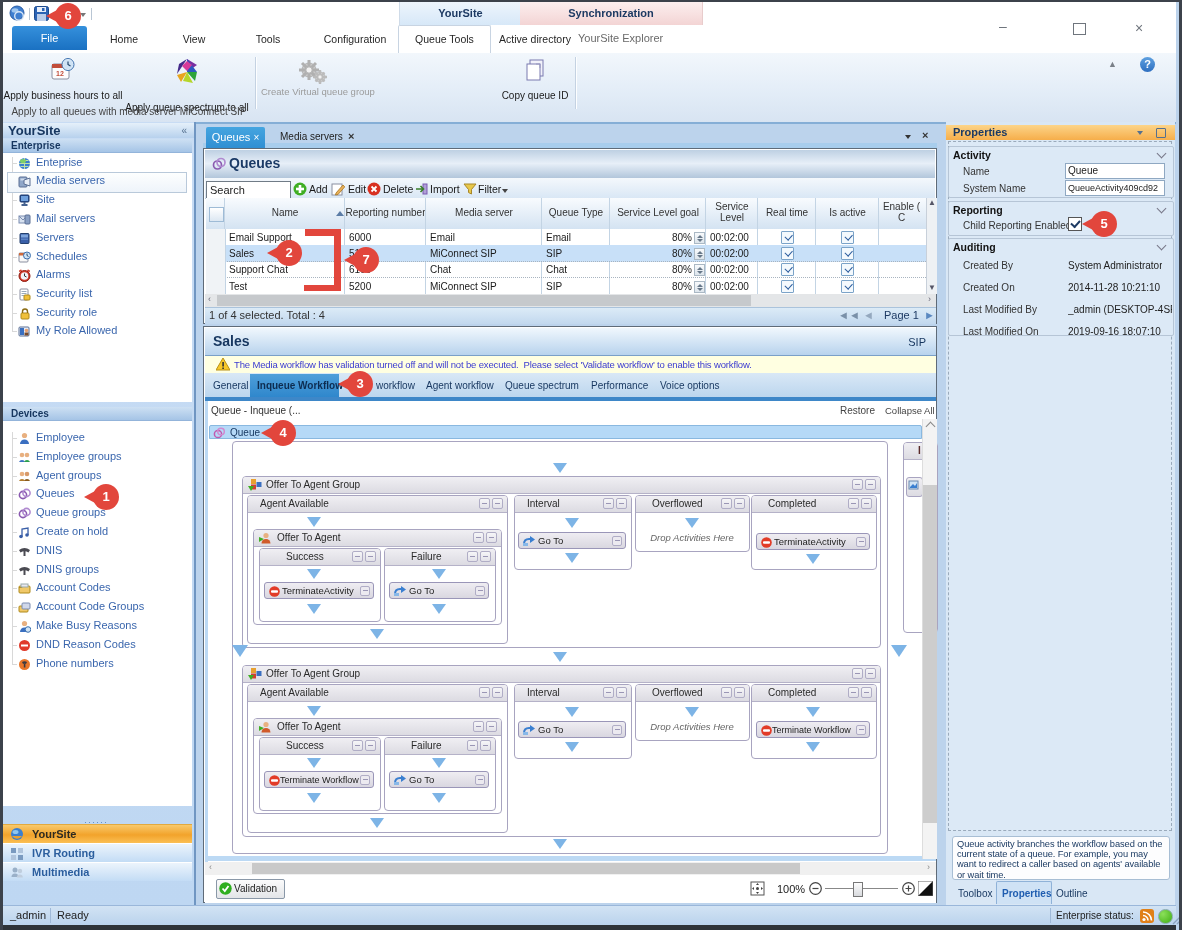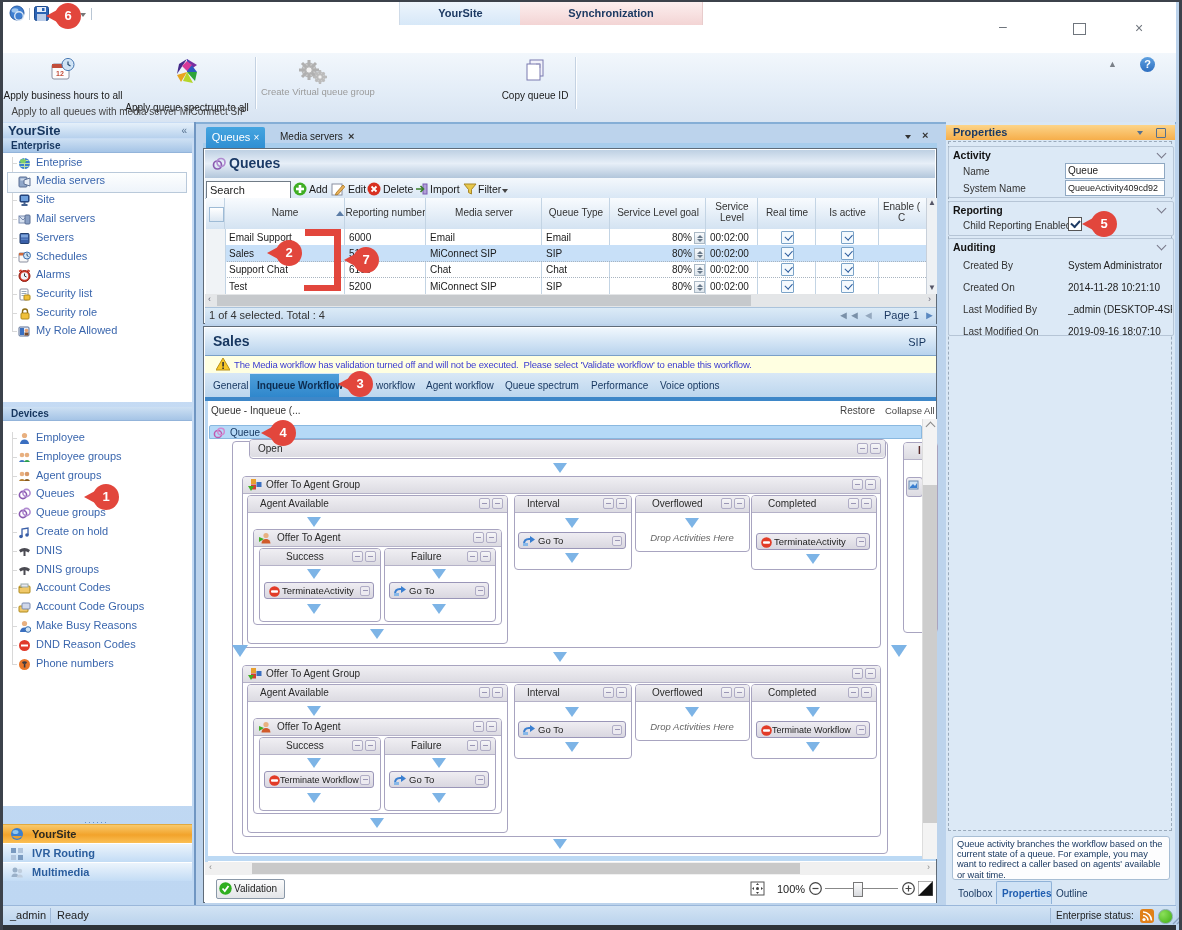--- a/index.html
+++ b/index.html
@@ -95,20 +95,30 @@
       </svg>
   <div class="dtri" style="left:80px;top:13px;border-top-color:#777"></div>
   <div class="abs" style="left:91px;top:8px;width:1px;height:12px;background:#b9c6d4"></div>
   <div class="ctxhdr" id="ctx-ys">YourSite</div>
   <div class="ctxhdr" id="ctx-sync">Synchronization</div>
 
  </div>
  <div class="winbtn" style="left:999px;top:18px;font-size:14px;color:#6f757d;z-index:6">–</div>
  <div class="abs" style="left:1073px;top:23px;width:11px;height:10px;border:1.5px solid #6f757d;z-index:6"></div>
  <div class="winbtn" style="left:1135px;top:20px;font-size:14px;color:#6f757d;z-index:6">×</div>
+ <div id="tabrow">
+  <div id="filetab">File</div>
+  <div class="ribtab" style="left:101px;width:46px">Home</div>
+  <div class="ribtab" style="left:172px;width:44px">View</div>
+  <div class="ribtab" style="left:245px;width:46px">Tools</div>
+  <div class="ribtab" style="left:314px;width:82px">Configuration</div>
+  <div class="qtools" style="left:398px;width:91px">Queue Tools</div>
+  <div class="ribtab" style="left:495px;width:80px;font-size:10.5px">Active directory</div>
+  <div id="wintitle">YourSite Explorer</div>
+ </div>
  <div class="txt" style="left:1108px;top:59px;font-size:9px;color:#7a8088;z-index:5">▲</div>
  <div class="abs" style="left:1140px;top:57px;width:15px;height:15px;border-radius:50%;background:linear-gradient(#5ea0e0,#2e6fc0);color:#fff;font-size:11px;font-weight:bold;text-align:center;line-height:15px;z-index:5">?</div>
  <div id="ribbon">
   <div class="ribbtn" style="left:0px;width:126px">
     <svg width="30" height="29">
           <rect x="4" y="7" width="17" height="15" rx="2" fill="#fdfdfd" stroke="#8a8fa0"></rect>
           <rect x="4" y="7" width="17" height="4" fill="#c24d3a"></rect>
           <text x="8" y="19" font-size="7" fill="#c24d3a" font-weight="bold">12</text>
           <circle cx="20" cy="7.5" r="6" fill="#e8f1fa" stroke="#3a6fae"></circle>
           <circle cx="20" cy="7.5" r="5" fill="#cfe3f5"></circle>
@@ -550,26 +560,20 @@
      <div class="txt" style="left:635px;top:4px;font-size:10px;color:#444">Restore</div>
      <div class="txt" style="left:680px;top:4px;font-size:9.5px;color:#444">Collapse All</div>
      <div class="abs" style="left:4px;top:24px;width:713px;height:14px;background:#b5d9f7;border:1px solid #89b8e0;box-sizing:border-box;border-radius:2px 2px 0 0">
         <svg class="abs" style="left:3px;top:1px" width="12" height="12">
               <circle cx="5" cy="7" r="3.6" fill="none" stroke="#c05ab0" stroke-width="1.5"></circle>
               <circle cx="8" cy="4.5" r="3.3" fill="none" stroke="#d08ad0" stroke-width="1.5"></circle>
             </svg>
         <div class="txt" style="left:20px;top:1px;font-size:10px;color:#16365f">Queue</div>
      </div>
      <div class="abs" style="left:27px;top:40px;width:654px;height:411px;border:1px solid #a8a4c0;border-radius:4px;background:#fff"></div>
-     <div class="wpanel" style="left:44px;top:38px;width:635px;height:18px">
-            <div class="whead" style="height:17px;line-height:17px;border-bottom:none;border-radius:3px"><span style="margin-left:8px">Open</span><div class="wbtns" style="top:3px">
-                <i style="left:0"></i>
-                <i style="left:13px"></i>
-              </div></div>
-          </div>
      <div class="tri" style="left:348px;top:62px;border-left-width:7px;border-right-width:7px;border-top-width:10px;border-top-color:#7db4e6"></div>
      <div class="wpanel" style="left:37px;top:75px;width:637px;height:170px">
             <div class="whead"><svg class="hico" width="14" height="13">
                 <rect x="3" y="0" width="5" height="5" fill="#e8a030"></rect>
                 <rect x="8.5" y="3" width="5" height="5" fill="#3a6fc0"></rect>
                 <rect x="3" y="5.5" width="5" height="5" fill="#d04030"></rect>
                 <polygon points="0,7 6,7 3,12" fill="#3fae24"></polygon>
               </svg><span style="margin-left:23px">Offer To Agent Group</span><div class="wbtns">
                 <i style="left:0"></i>
                 <i style="left:13px"></i>

